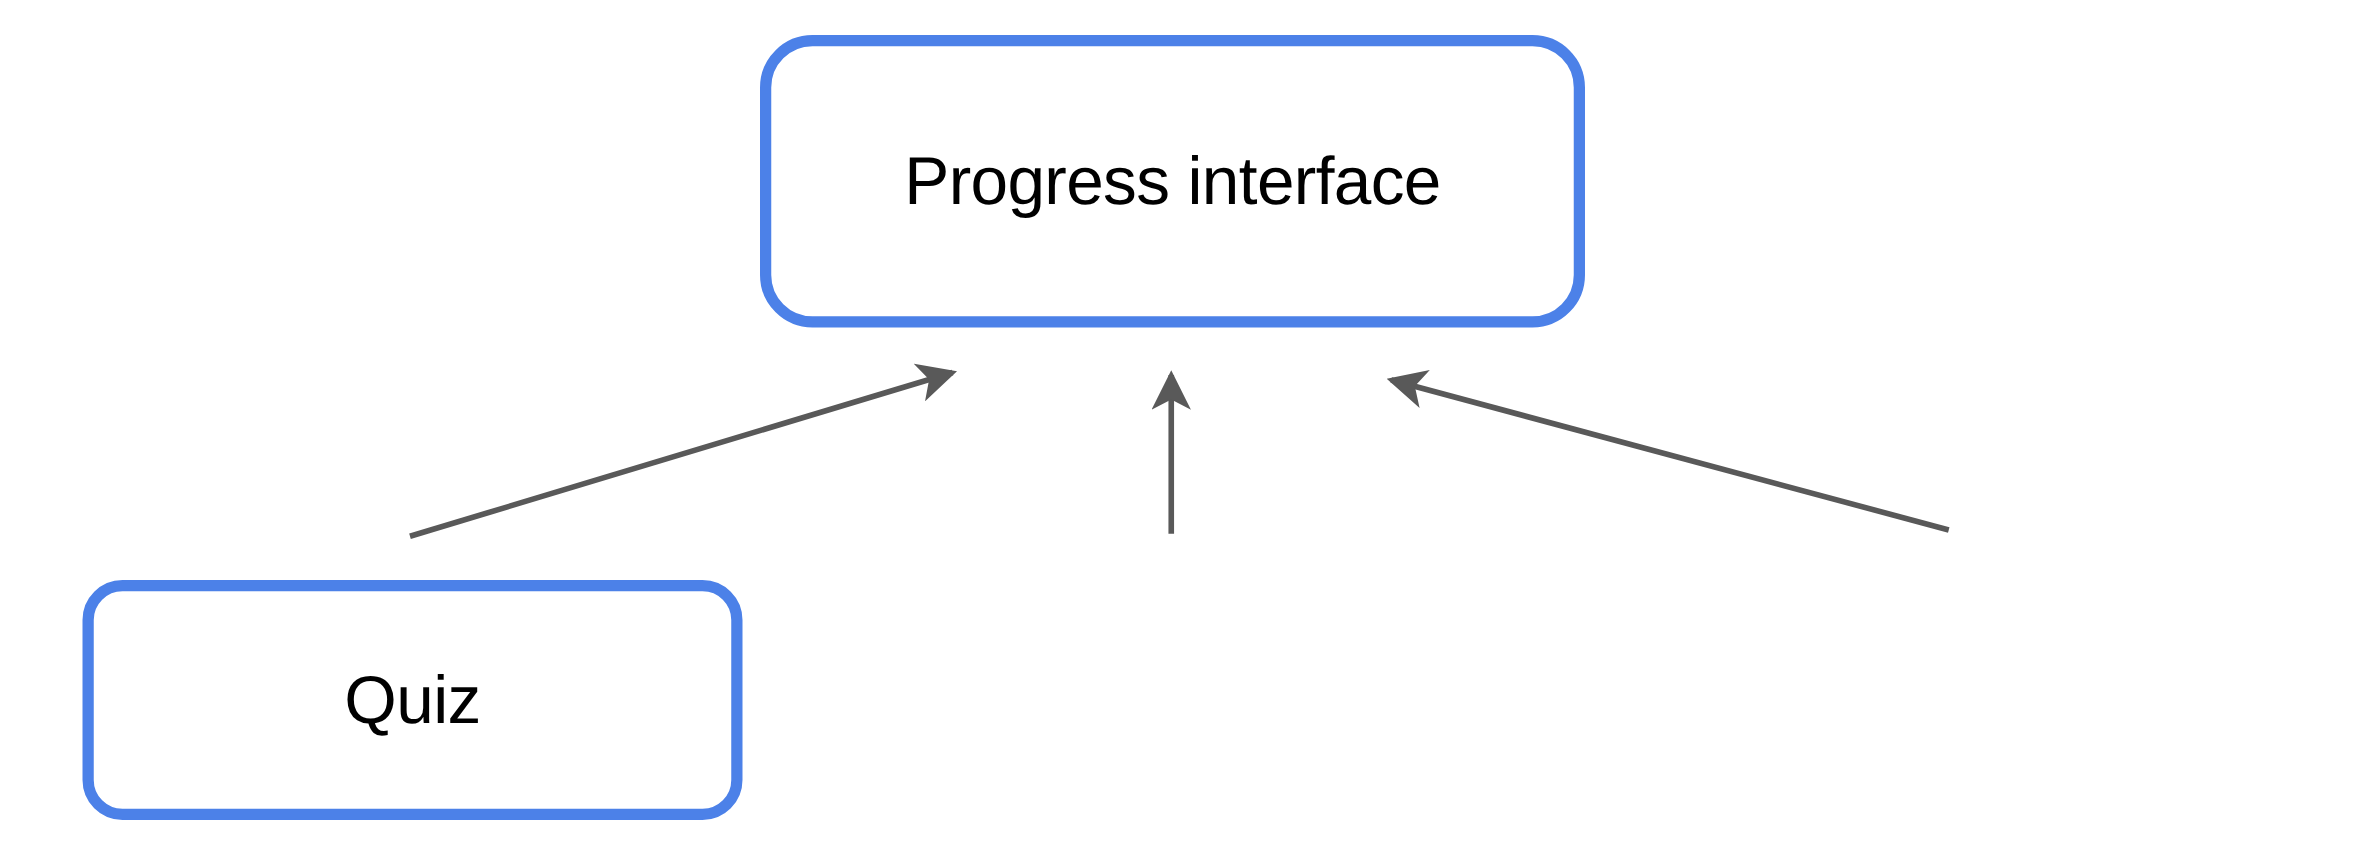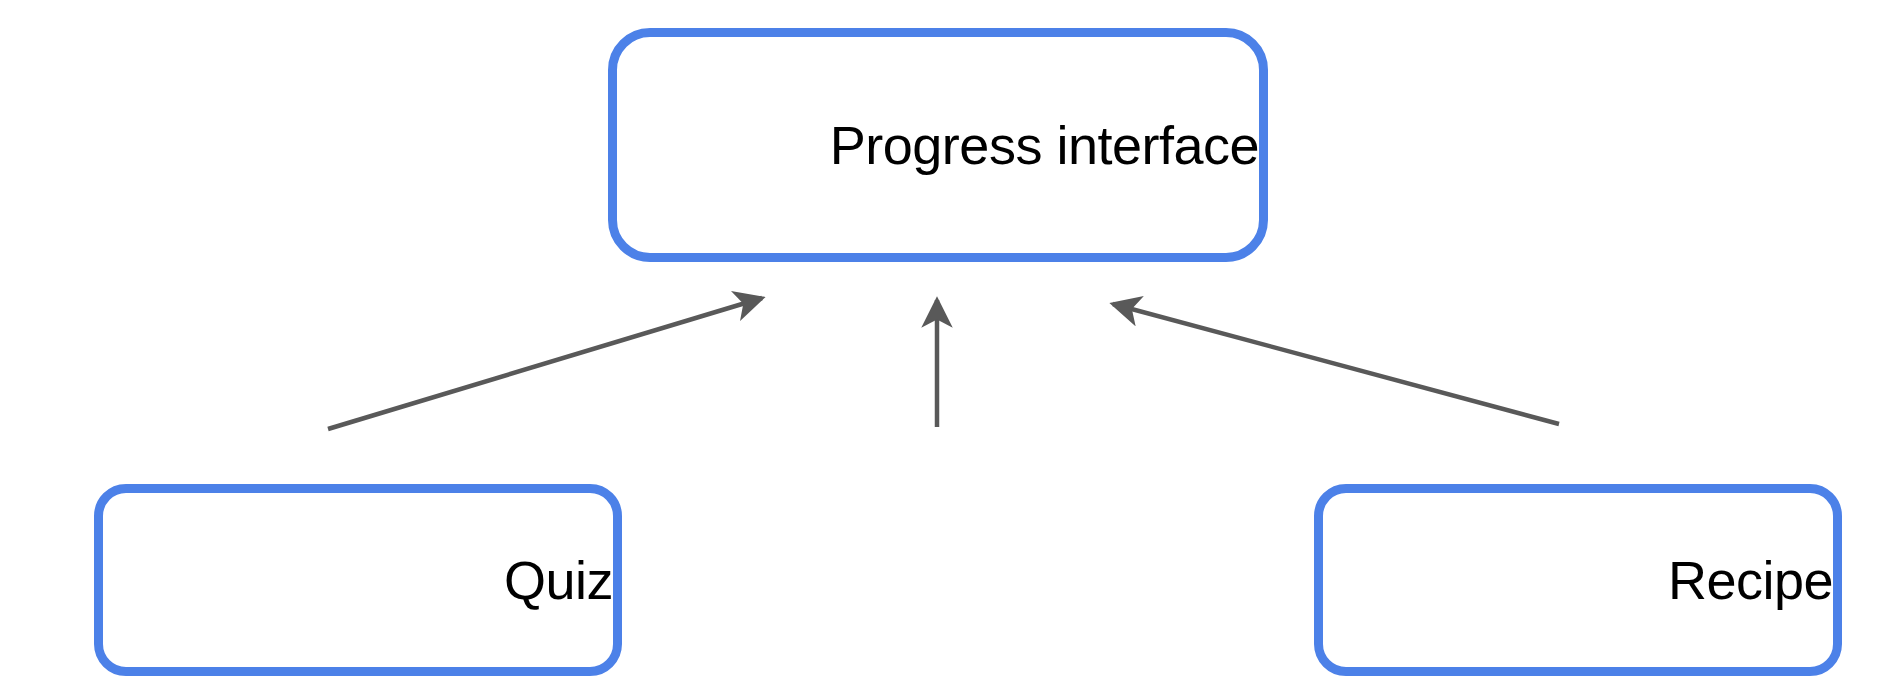--- a/index.html
+++ b/index.html
@@ -20,30 +20,29 @@
   .arrow-layer{
     position:absolute;left:0;top:0;width:1896px;height:690px;
     pointer-events:none;
   }
   .edge{stroke:var(--arrow);stroke-width:4.5;fill:none;}
   .arrowhead-shape{fill:var(--arrow);}
   .node{
     position:absolute;
     background:var(--node-fill);
     border:9px solid var(--node-border);
-    display:flex;align-items:center;justify-content:flex-end;
+    display:flex;align-items:center;justify-content:center;
   }
   .node-top{
     left:608px;top:28px;width:660px;height:234px;
     border-radius:42px;
   }
   .node-bottom{
-    top:484px;width:528px;height:192px;
+    top:464px;width:528px;height:192px;
     border-radius:32px;
-    margin-left:28px;
   }
   .node-quiz{left:66px;}
   .node-survey{left:673px;}
   .node-recipe{left:1286px;}
   .node-label{
     font-size:54px;
     font-weight:500;
     letter-spacing:-0.5px;
     color:var(--label);
     white-space:nowrap;
@@ -67,17 +66,14 @@
 
   <div class="node node-top">
     <span class="node-label">Progress interface</span>
   </div>
 
   <div class="node node-bottom node-quiz">
     <span class="node-label">Quiz</span>
   </div>
 
 
-  <div class="node node-bottom node-recipe">
-    <span class="node-label">Recipe</span>
-  </div>
 
 </div>
 
 </body></html>

